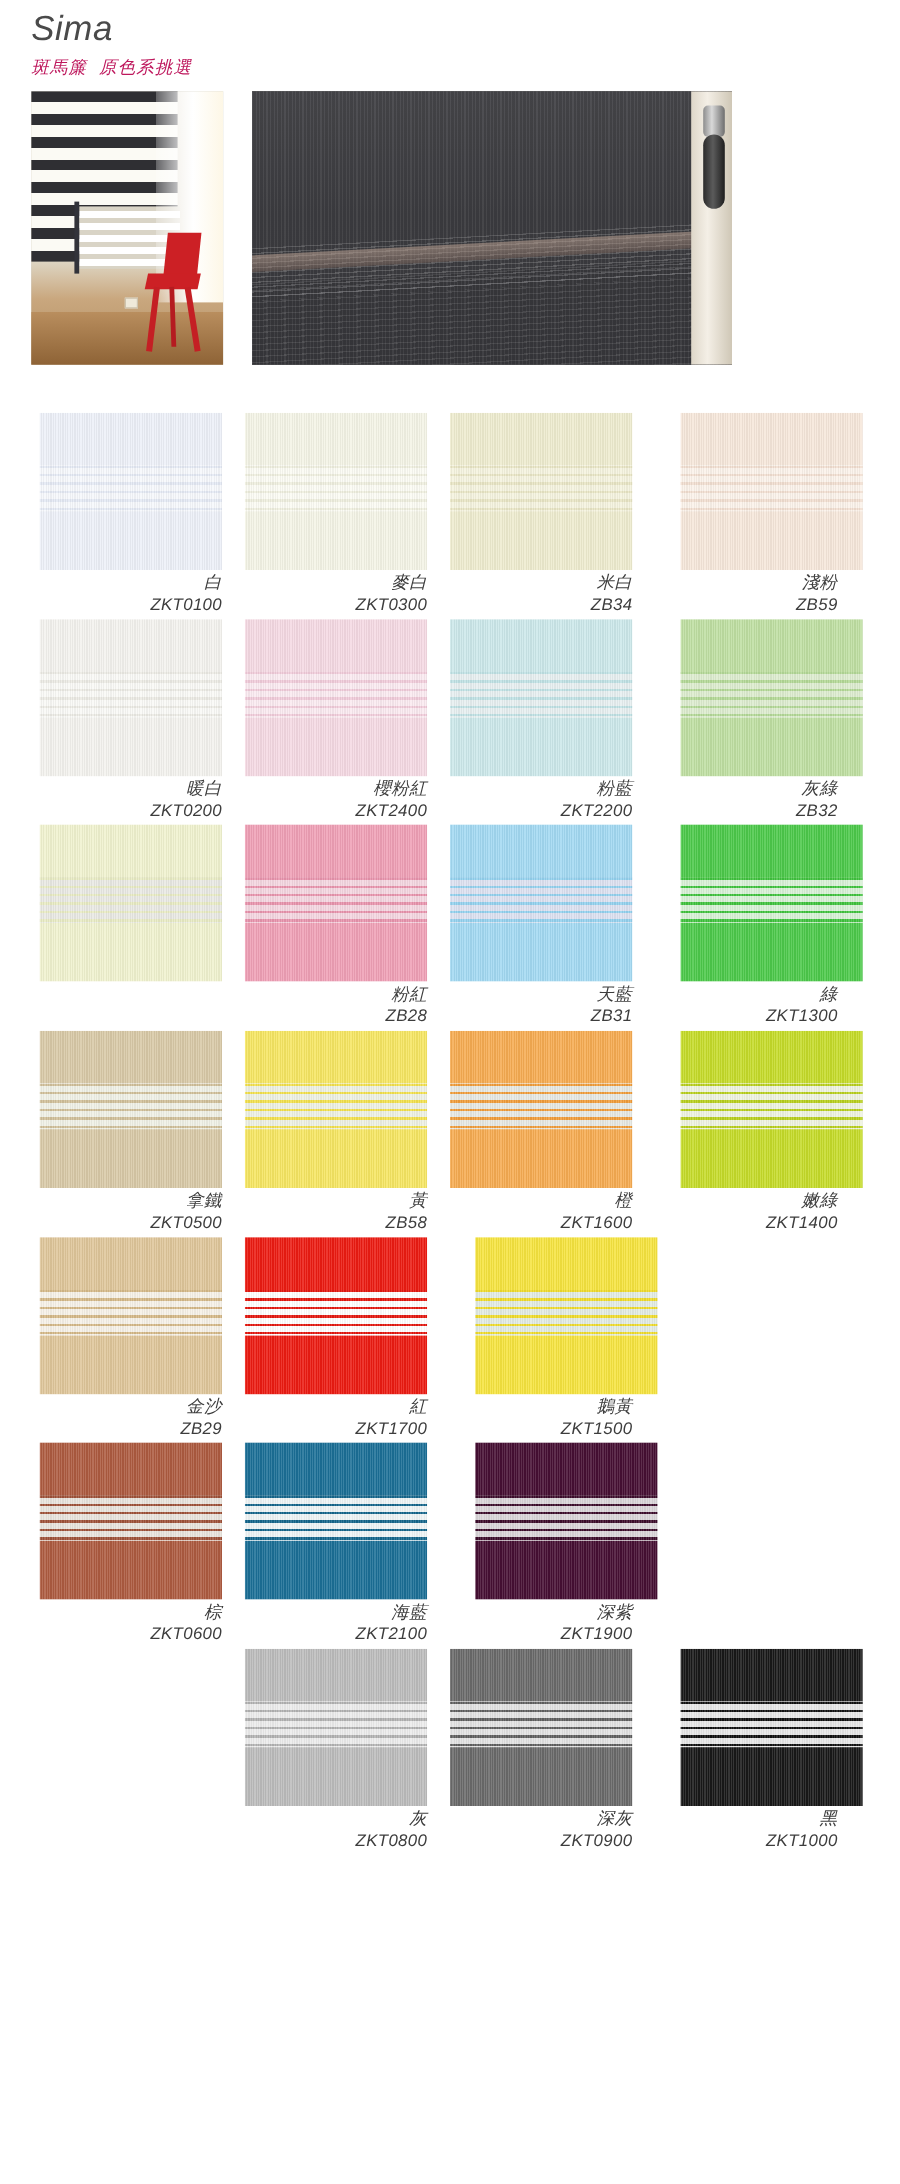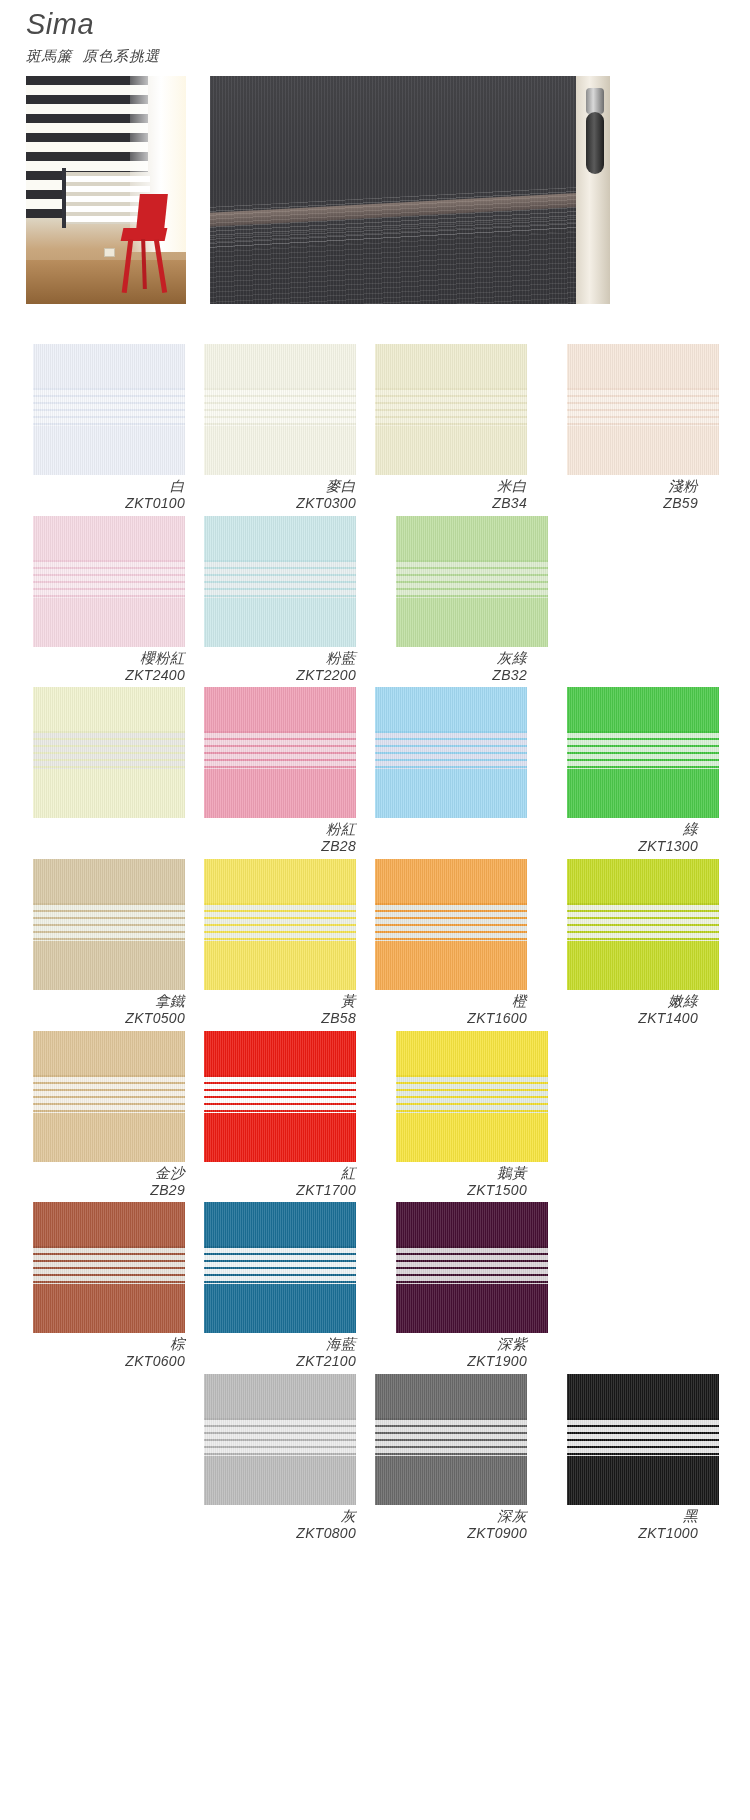--- a/index.html
+++ b/index.html
@@ -20,21 +20,21 @@
   .brand {
     font-size: 29px;
     font-style: italic;
     color: #4a4a4a;
     letter-spacing: 0.5px;
     font-weight: 400;
     line-height: 1.15;
   }
   .subtitle {
     font-size: 14.5px;
-    color: #404040;
+    color: #be185d;
     margin-top: 6px;
     letter-spacing: 1px;
     font-style: italic;
     white-space: pre;
   }
 
   
   .hero {
     position: absolute;
     left: 26px;
@@ -293,20 +293,33 @@
         </div>
         <div class="labels">
           <div class="lbl-name">淺粉</div>
           <div class="lbl-code">ZB59</div>
         </div>
       </div>
     </div>
     <div class="row">
       <div class="cell">
         <div class="swatch">
+          <div class="band-top" style="height: 44px; background: rgb(243, 242, 238);"></div>
+          <div class="band-mid" style="top: 44px; height: 38px; background: rgb(249, 249, 246);"></div>
+          <div class="stripes" style="top: 44px; height: 38px; background: repeating-linear-gradient(rgb(235, 234, 228) 0px, rgb(235, 234, 228) 2px, rgba(255, 255, 255, 0) 2px, rgba(255, 255, 255, 0) 7px);"></div>
+          <div class="band-bot" style="height: 49px; background: rgb(243, 242, 238);"></div>
+          <div class="weave"></div>
+        </div>
+        <div class="labels">
+          <div class="lbl-name">暖白</div>
+          <div class="lbl-code">ZKT0200</div>
+        </div>
+      </div>
+      <div class="cell">
+        <div class="swatch">
           <div class="band-top" style="height: 44px; background: rgb(245, 217, 227);"></div>
           <div class="band-mid" style="top: 44px; height: 38px; background: rgb(250, 234, 240);"></div>
           <div class="stripes" style="top: 44px; height: 38px; background: repeating-linear-gradient(rgb(240, 203, 217) 0px, rgb(240, 203, 217) 2px, rgba(255, 255, 255, 0) 2px, rgba(255, 255, 255, 0) 7px);"></div>
           <div class="band-bot" style="height: 49px; background: rgb(245, 217, 227);"></div>
           <div class="weave"></div>
         </div>
         <div class="labels">
           <div class="lbl-name">櫻粉紅</div>
           <div class="lbl-code">ZKT2400</div>
         </div>
@@ -362,20 +375,24 @@
         </div>
       </div>
       <div class="cell">
         <div class="swatch">
           <div class="band-top" style="height: 44px; background: rgb(163, 217, 242);"></div>
           <div class="band-mid" style="top: 44px; height: 38px; background: rgb(221, 225, 240);"></div>
           <div class="stripes" style="top: 44px; height: 38px; background: repeating-linear-gradient(rgb(147, 209, 238) 0px, rgb(147, 209, 238) 2px, rgba(255, 255, 255, 0) 2px, rgba(255, 255, 255, 0) 7px);"></div>
           <div class="band-bot" style="height: 49px; background: rgb(163, 217, 242);"></div>
           <div class="weave"></div>
         </div>
+        <div class="labels">
+          <div class="lbl-name">天藍</div>
+          <div class="lbl-code">ZB31</div>
+        </div>
       </div>
       <div class="cell">
         <div class="swatch">
           <div class="band-top" style="height: 44px; background: rgb(76, 201, 74);"></div>
           <div class="band-mid" style="top: 44px; height: 38px; background: rgb(216, 240, 214);"></div>
           <div class="stripes" style="top: 44px; height: 38px; background: repeating-linear-gradient(rgb(63, 194, 61) 0px, rgb(63, 194, 61) 2px, rgba(255, 255, 255, 0) 2px, rgba(255, 255, 255, 0) 7px);"></div>
           <div class="band-bot" style="height: 49px; background: rgb(76, 201, 74);"></div>
           <div class="weave"></div>
         </div>
         <div class="labels">

